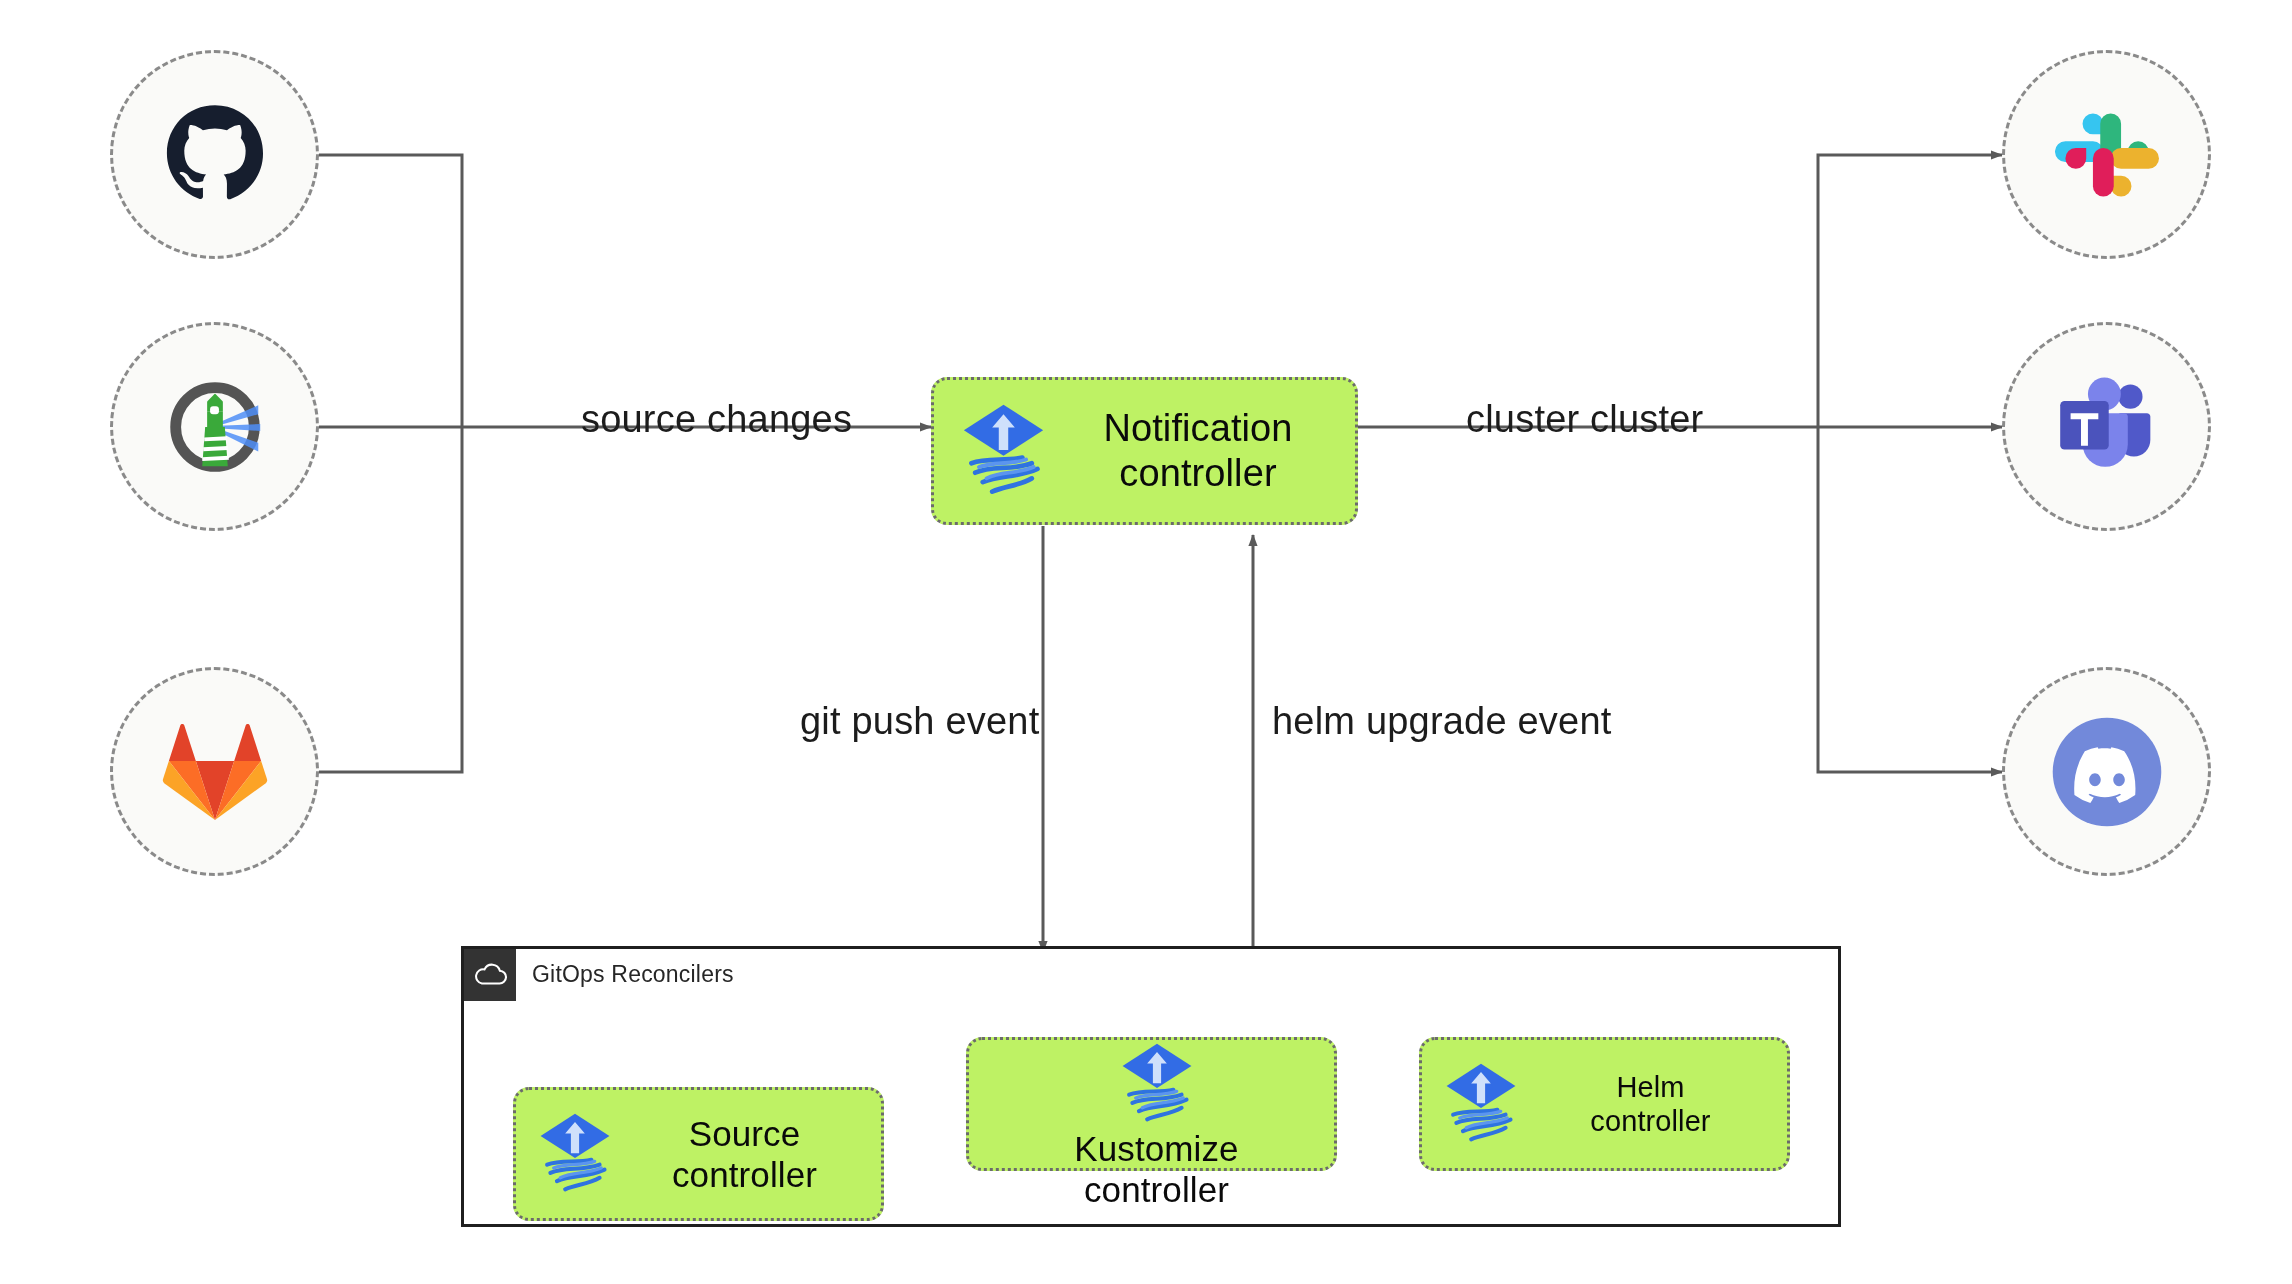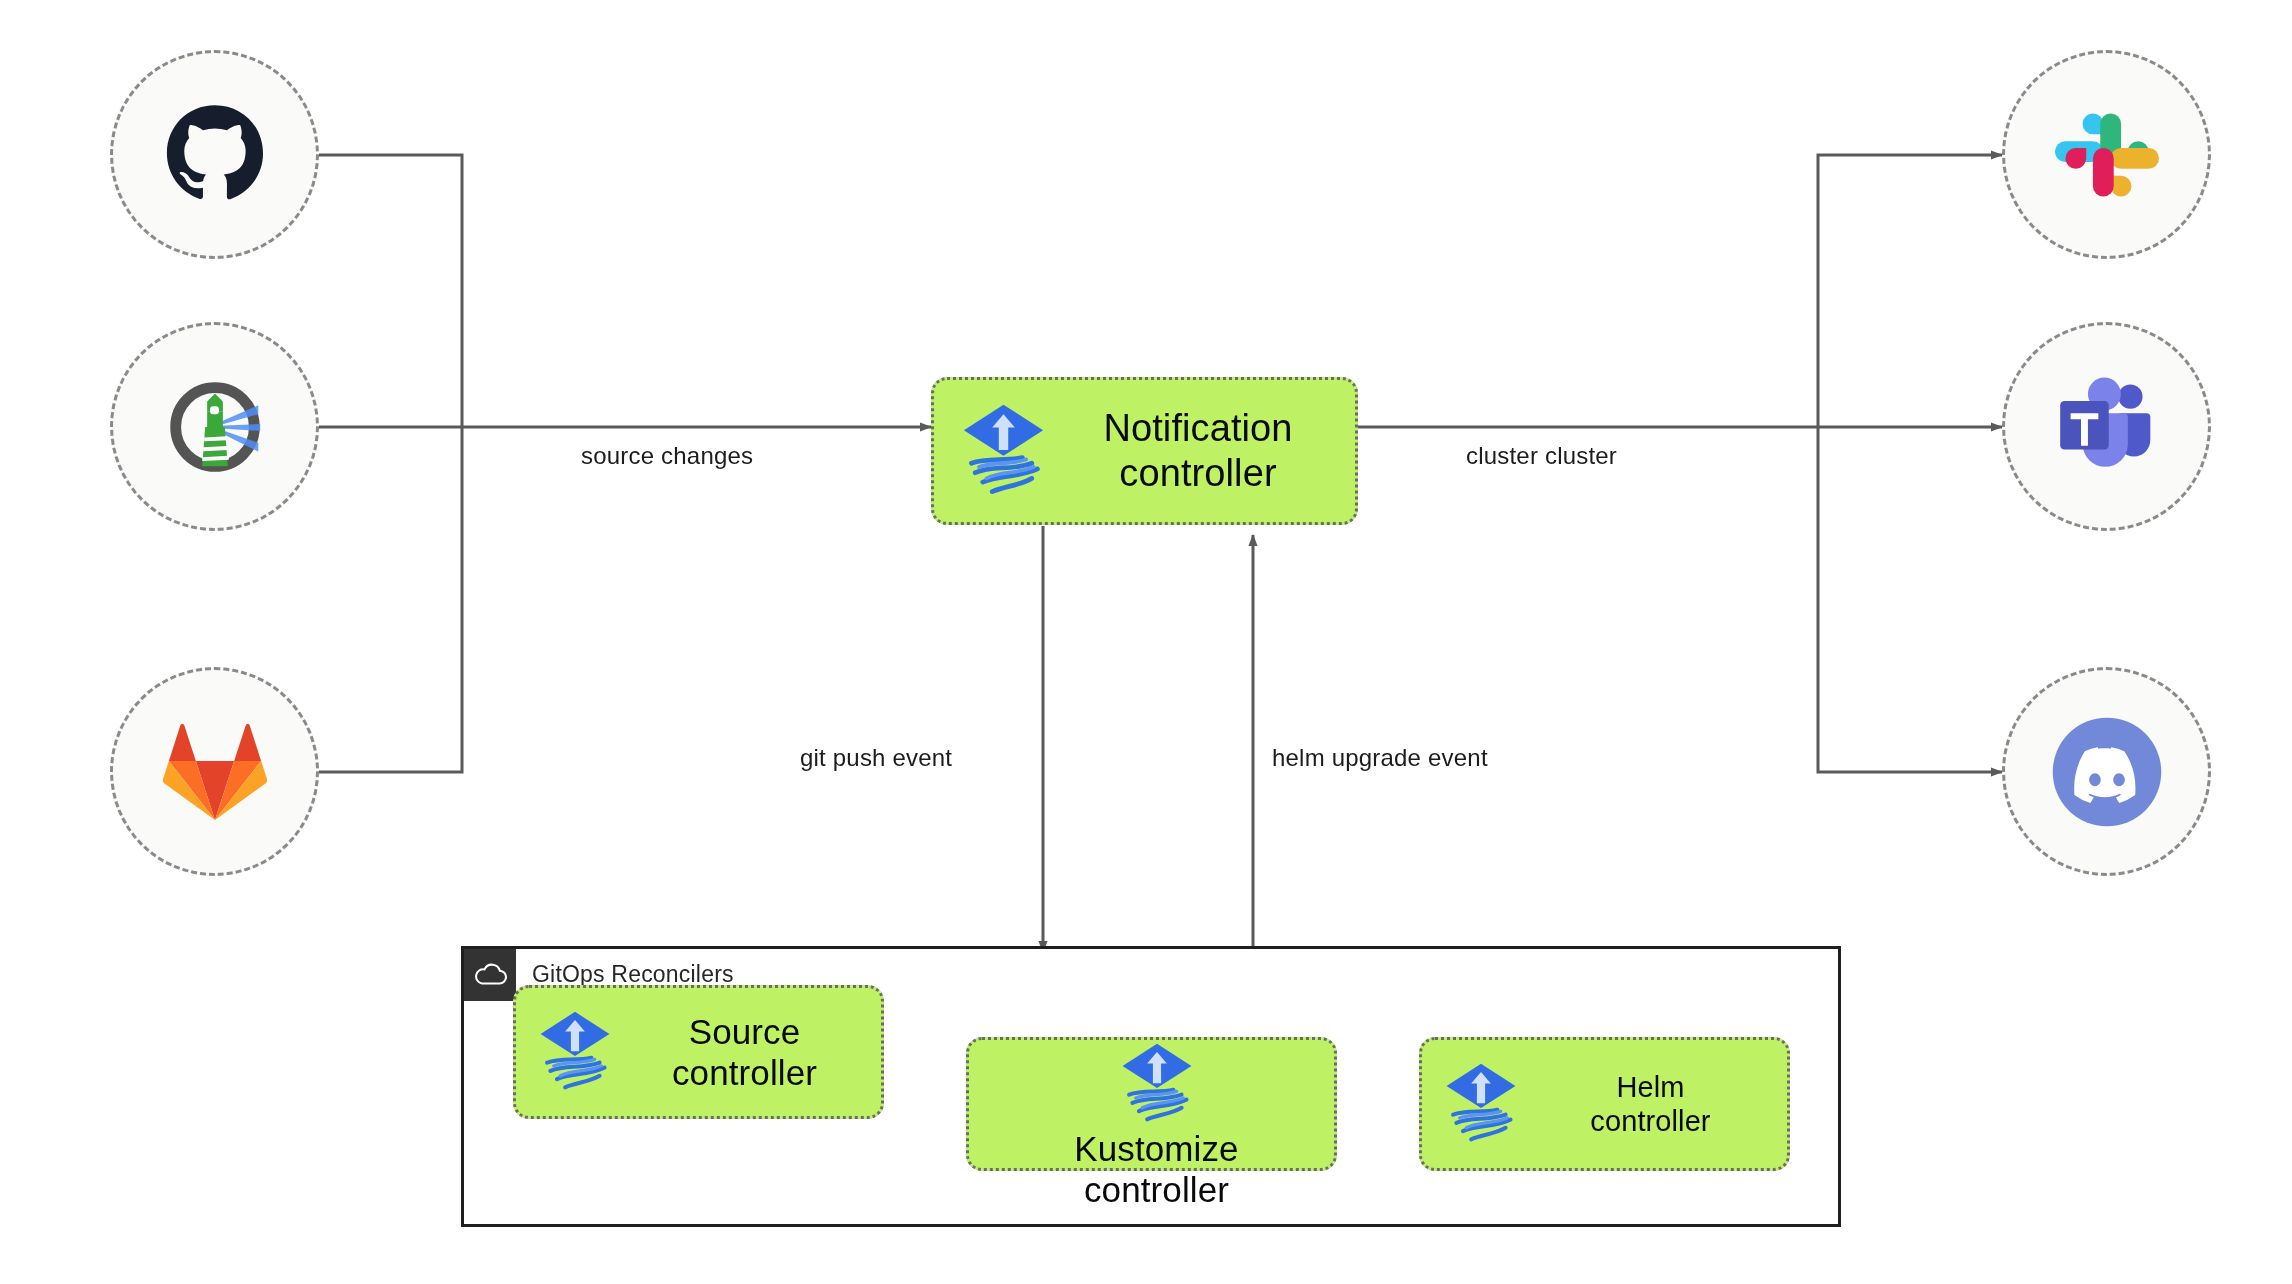--- a/index.html
+++ b/index.html
@@ -54,25 +54,24 @@
     display: flex; align-items: center; justify-content: center;
   }
   .group-title {
     position: absolute; left: 68px; top: 12px;
     font-size: 23px; color: #262626; letter-spacing: .2px;
   }
 
   
   .edge-label {
     position: absolute;
-    font-size: 24px;
+    font-size: 38px;
     color: #1c1c1c;
     white-space: nowrap;
     letter-spacing: .2px;
-    margin-top: 44px;
   }
 </style>
 </head>
 <body>
 
 <div id="stage">
 
   <svg class="wires" viewBox="0 0 2292 1284">
     <defs>
       <marker id="arrow" markerWidth="13" markerHeight="13" refX="11" refY="5.2" orient="auto" markerUnits="userSpaceOnUse">
@@ -218,21 +217,21 @@
 
   <div class="group-box" style="left:461px; top:946px; width:1380px; height:281px;">
     <div class="group-badge">
       <svg width="34" height="24" viewBox="0 0 40 26">
         <path fill="none" stroke="#ffffff" stroke-width="2.4" d="M10.5 23h20.5a7.5 7.5 0 0 0 .6-15 9.6 9.6 0 0 0-18-1.6A7 7 0 0 0 10.5 23z"></path>
       </svg>
     </div>
     <div class="group-title">GitOps Reconcilers</div>
   </div>
 
-  <div class="ctrl-card" style="left:513px; top:985px; width:371px; height:134px; padding:0 8px 0 18px;align-items:center;">
+  <div class="ctrl-card" style="left:513px; top:1087px; width:371px; height:134px; padding:0 8px 0 18px;align-items:center;">
     <span class="ctrl-logo">
       <svg width="82" height="88" viewBox="0 0 100 106">
         <polygon points="50,4 92,31 50,58 8,31" fill="#326CE5"></polygon>
         <path fill="#cfe0fb" d="M50,14 L62,28 L55,28 L55,52 L45,52 L45,28 L38,28 Z"></path>
         <g stroke="#2f73e0" stroke-width="5" fill="none" stroke-linecap="round">
           <path d="M16,66 C32,60 52,64 70,60"></path>
           <path d="M20,76 C38,68 58,74 80,66"></path>
           <path d="M28,86 C46,78 64,82 86,72"></path>
           <path d="M38,96 C52,90 66,90 80,82"></path>
         </g>

